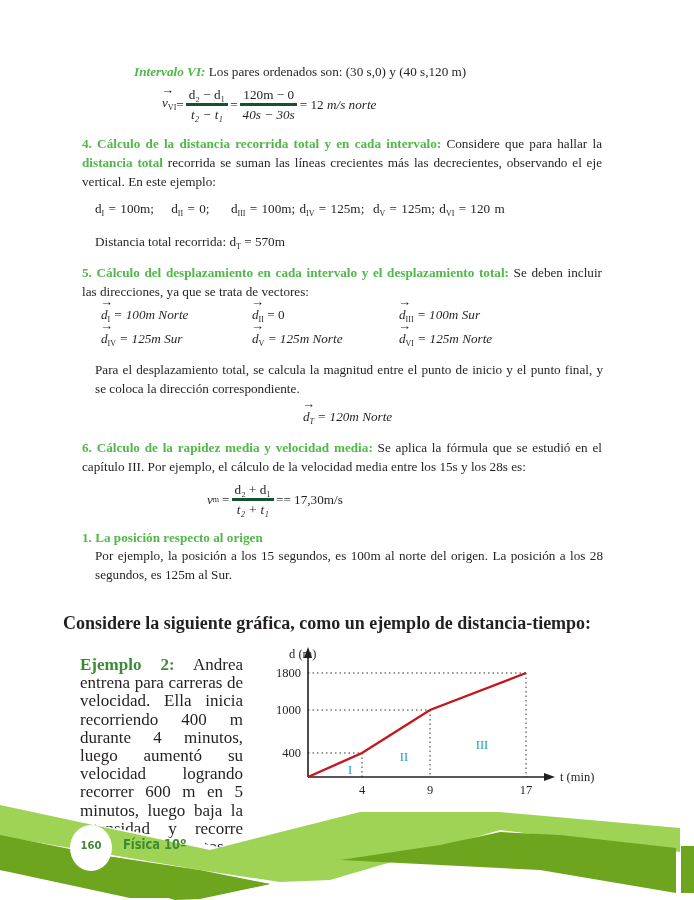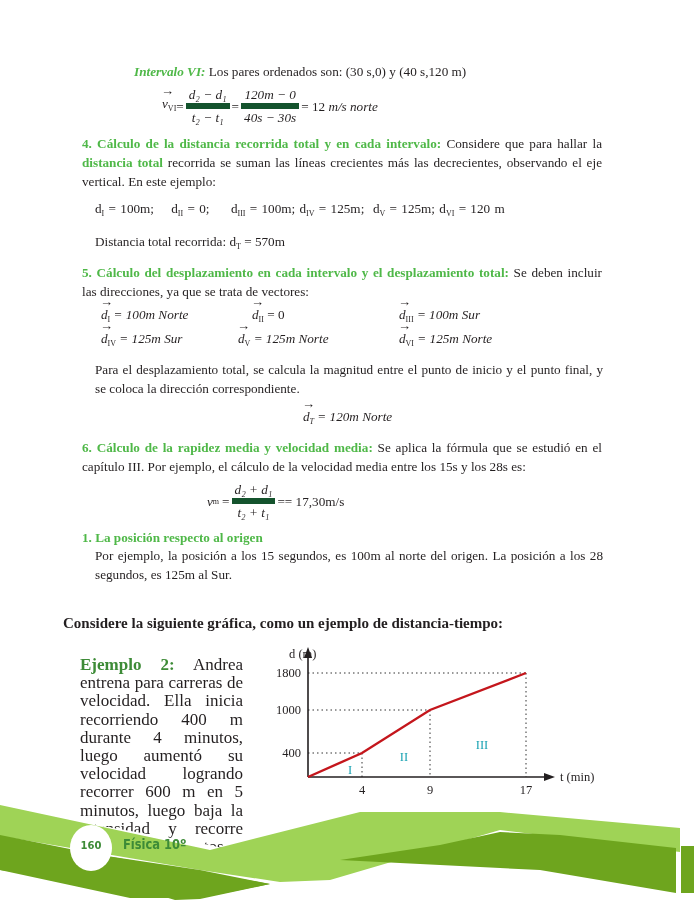--- a/index.html
+++ b/index.html
@@ -5,21 +5,21 @@
   * { box-sizing: border-box; margin: 0; padding: 0; }
   html, body { width: 694px; height: 900px; background: #ffffff; overflow: hidden; }
   body { position: relative; font-family: "Liberation Serif", "DejaVu Serif", serif; color: #231f20; font-size: 13.2px; line-height: 19px; }
   .abs { position: absolute; }
   .green { color: #4fb848; font-weight: bold; }
   .greenit { color: #4fb848; font-weight: bold; font-style: italic; }
   .darkgreen { color: #3d8b37; font-weight: bold; }
   .it { font-style: italic; }
   .para { text-align: justify; }
   .frac { display: inline-flex; flex-direction: column; align-items: center; vertical-align: middle; margin: 0 2px; }
-  .frac .num { border-bottom: 6px solid #14532d; padding: 0 3px; line-height: 17px; font-style: italic; }
+  .frac .num { border-bottom: 3px solid #14532d; padding: 0 3px; line-height: 17px; }
   .frac .den { padding: 0 3px; line-height: 17px; font-style: italic; }
   .vec { position: relative; display: inline-block; font-style: italic; }
   .vec::before { content: "\2192"; position: absolute; top: -13px; left: -1px; font-style: normal; font-size: 13px; }
   sub { font-size: 8px; vertical-align: -3px; font-style: normal; }
   .dvec { position: absolute; white-space: nowrap; }
   .formula { position: absolute; white-space: nowrap; display: flex; align-items: center; }
 </style>
 </head>
 <body>
 
@@ -58,21 +58,21 @@
   <span>Distancia total recorrida: d</span><sub>T</sub><span> = 570m</span>
 </div>
 
 <div class="abs para" style="left:82px; top:263px; width:520px;">
   <span class="green">5. Cálculo del desplazamiento en cada intervalo y el desplazamiento total:</span><span> Se deben incluir las direcciones, ya que se trata de vectores:</span>
 </div>
 <div class="dvec" style="left:101px; top:305px;"><span class="vec">d</span><sub>I</sub><span class="it" style="white-space:pre;"> = 100m Norte</span></div>
 <div class="dvec" style="left:252px; top:305px;"><span class="vec">d</span><sub>II</sub><span style="white-space:pre;"> = 0</span></div>
 <div class="dvec" style="left:399px; top:305px;"><span class="vec">d</span><sub>III</sub><span class="it" style="white-space:pre;"> = 100m Sur</span></div>
 <div class="dvec" style="left:101px; top:329px;"><span class="vec">d</span><sub>IV</sub><span class="it" style="white-space:pre;"> = 125m Sur</span></div>
-<div class="dvec" style="left:238px; top:329px;"><span class="vec">d</span><sub>V</sub><span class="it" style="white-space:pre;"> = 125m Norte</span></div>
+<div class="dvec" style="left:252px; top:329px;"><span class="vec">d</span><sub>V</sub><span class="it" style="white-space:pre;"> = 125m Norte</span></div>
 <div class="dvec" style="left:399px; top:329px;"><span class="vec">d</span><sub>VI</sub><span class="it" style="white-space:pre;"> = 125m Norte</span></div>
 
 <div class="abs para" style="left:95px; top:360px; width:508px;">Para el desplazamiento total, se calcula la magnitud entre el punto de inicio y el punto final, y se coloca la dirección correspondiente.</div>
 <div class="dvec" style="left:303px; top:407px;"><span class="vec">d</span><sub class="it">T</sub><span class="it" style="white-space:pre;"> = 120m Norte</span></div>
 
 <div class="abs para" style="left:82px; top:438px; width:520px;">
   <span class="green">6. Cálculo de la rapidez media y velocidad media:</span><span> Se aplica la fórmula que se estudió en el capítulo III. Por ejemplo, el cálculo de la velocidad media entre los 15s y los 28s es:</span>
 </div>
 <div class="formula" style="left:207px; top:481px;">
   <span class="it">v</span>
@@ -82,21 +82,21 @@
       <span class="num">d₂ + d₁</span>
       <span class="den">t₂ + t₁</span>
     </span>
   <span>=</span>
   <span>= 17,30m/s</span>
 </div>
 
 <div class="abs" style="left:82px; top:528px;"><span class="green">1. La posición respecto al origen</span></div>
 <div class="abs para" style="left:95px; top:546px; width:508px;">Por ejemplo, la posición a los 15 segundos, es 100m al norte del origen. La posición a los 28 segundos, es 125m al Sur.</div>
 
-<div class="abs" style="left:63px; top:614px; font-size:15px; font-weight:bold; white-space:nowrap;">Considere la siguiente gráfica, como un ejemplo de distancia-tiempo:</div>
+<div class="abs" style="left:63px; top:614px; font-size:18px; font-weight:bold; white-space:nowrap;">Considere la siguiente gráfica, como un ejemplo de distancia-tiempo:</div>
 
 <div class="abs para" style="left:80px; top:656px; width:163px; font-size:17px; line-height:18.2px;">
   <span class="darkgreen">Ejemplo 2:</span><span> Andrea entrena para carreras de velocidad. Ella inicia recorriendo 400 m durante 4 minutos, luego aumentó su velocidad logrando recorrer 600 m en 5 minutos, luego baja la intensidad y recorre 800 m en 10 minutos.</span>
 </div>
 
 <svg class="abs" style="left:260px; top:640px;" width="350" height="165" viewBox="260 640 350 165">
   <g stroke="#333" stroke-width="1" stroke-dasharray="1.5,3" fill="none">
     <line x1="308" y1="673" x2="526" y2="673"></line>
     <line x1="308" y1="710" x2="430" y2="710"></line>
     <line x1="308" y1="753" x2="362" y2="753"></line>

